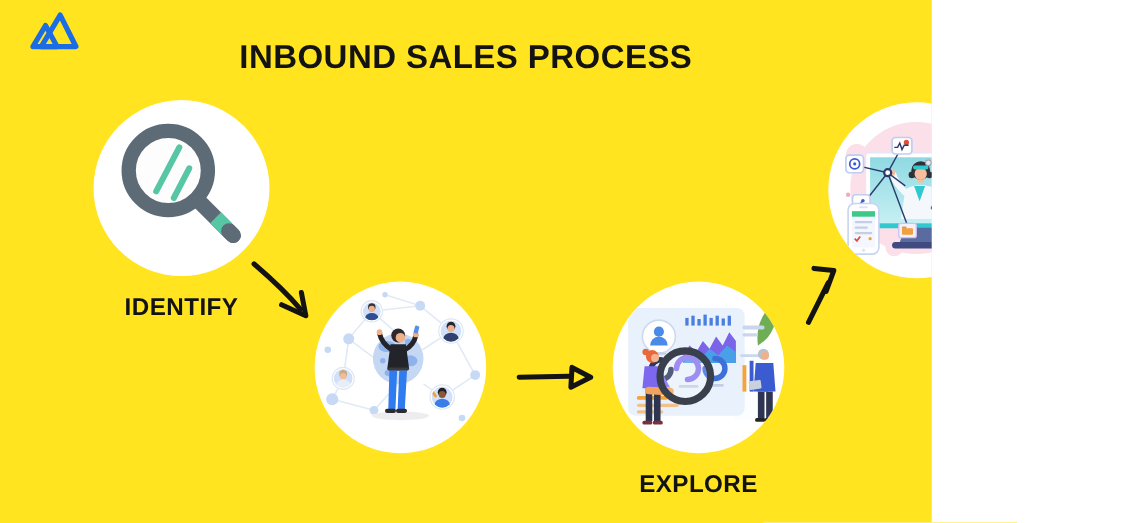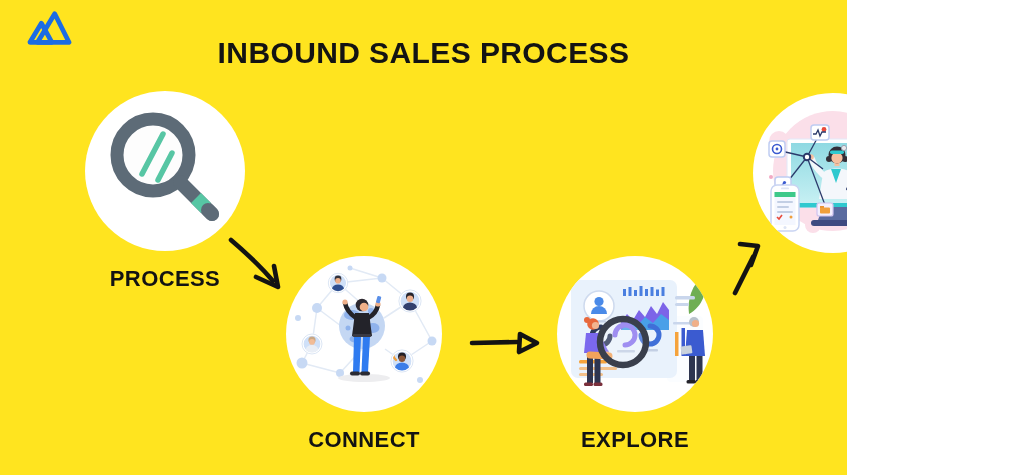--- a/index.html
+++ b/index.html
@@ -62,21 +62,21 @@
   <div class="step-circle c-identify">
     <svg viewBox="0 0 160 160">
       <circle cx="68" cy="64" r="36" fill="#FDFDFD" stroke="#5D6B77" stroke-width="13"></circle>
       <path d="M78,43 L57,83" stroke="#57C6A4" stroke-width="5.5" stroke-linecap="round"></path>
       <path d="M87,62 L73,89" stroke="#57C6A4" stroke-width="5.5" stroke-linecap="round"></path>
       <path d="M95,91 L127,123" stroke="#5D6B77" stroke-width="14" stroke-linecap="round"></path>
       <path d="M111,107 L121,117" stroke="#57C6A4" stroke-width="14"></path>
       <path d="M123,119 L127,123" stroke="#5D6B77" stroke-width="14" stroke-linecap="round"></path>
     </svg>
   </div>
-  <div class="step-label l-identify">PROCESS</div>
+  <div class="step-label l-identify">IDENTIFY</div>
 
   <div class="step-circle c-connect">
     <svg viewBox="0 0 156 156">
       <defs>
         <clipPath id="ava">
             <circle cx="52" cy="27" r="8.2"></circle>
           </clipPath>
         <clipPath id="avb">
             <circle cx="124" cy="45" r="9.6"></circle>
           </clipPath>
@@ -178,21 +178,20 @@
           <circle cx="116" cy="105" r="9.6" fill="#CFE0F8"></circle>
           <circle cx="116" cy="100.5" r="4" fill="#221F26"></circle>
           <circle cx="116" cy="102.7" r="3.2" fill="#8A5638"></circle>
           <ellipse cx="116" cy="112" rx="7" ry="5.5" fill="#3B7DE8"></ellipse>
           <path d="M110,104 C108,102 107,100 107,98" stroke="#F0A03C" stroke-width="2.4" fill="none" stroke-linecap="round"></path>
         </g>
         <circle cx="116" cy="105" r="11.1" fill="none" stroke="#DCE6F4" stroke-width="1"></circle>
       </g>
     </svg>
   </div>
-  <div class="step-label l-connect">CONNECT</div>
 
   <div class="step-circle c-explore">
     <svg viewBox="0 0 156 156">
       <path d="M147,20 C151,35 146,50 132,58 C130,43 135,28 147,20 Z" fill="#6FAE54"></path>
       <rect x="110" y="60" width="36" height="66" rx="4" fill="#FBFDFF"></rect>
       <rect x="14" y="24" width="106" height="98" rx="7" fill="#E9F2FC"></rect>
 
       <g>
         <circle cx="42" cy="50" r="15" fill="#FFFFFF" stroke="#CEDAEE" stroke-width="1.5"></circle>
         <circle cx="42" cy="45.5" r="4.6" fill="#4A8AE8"></circle>

